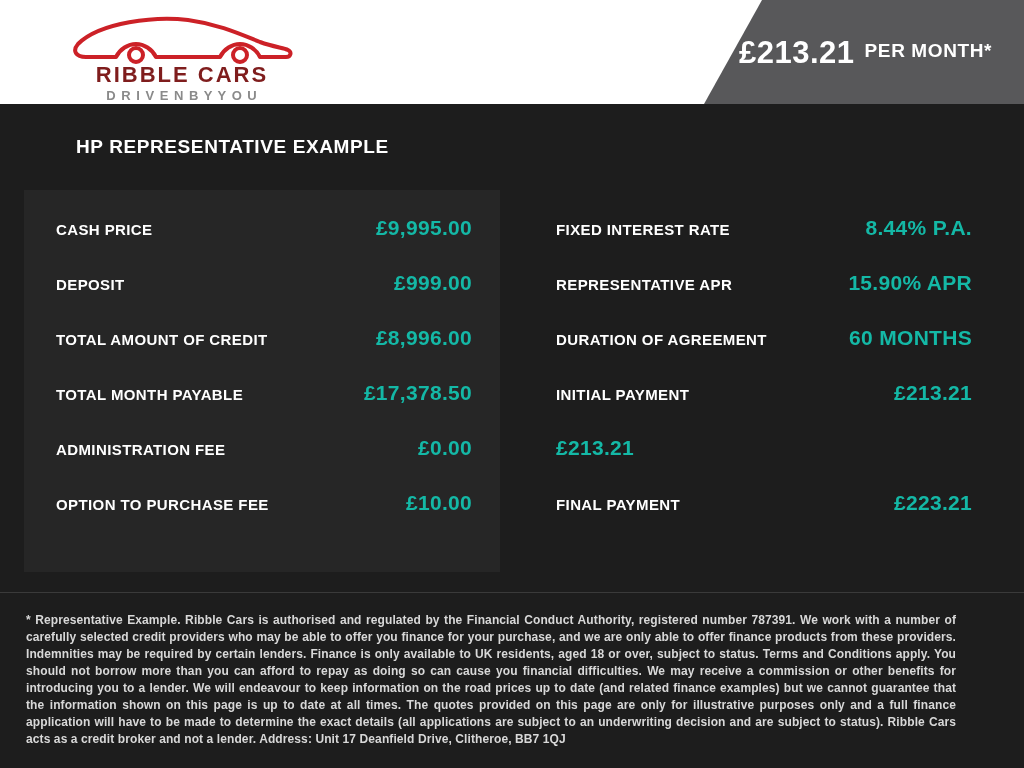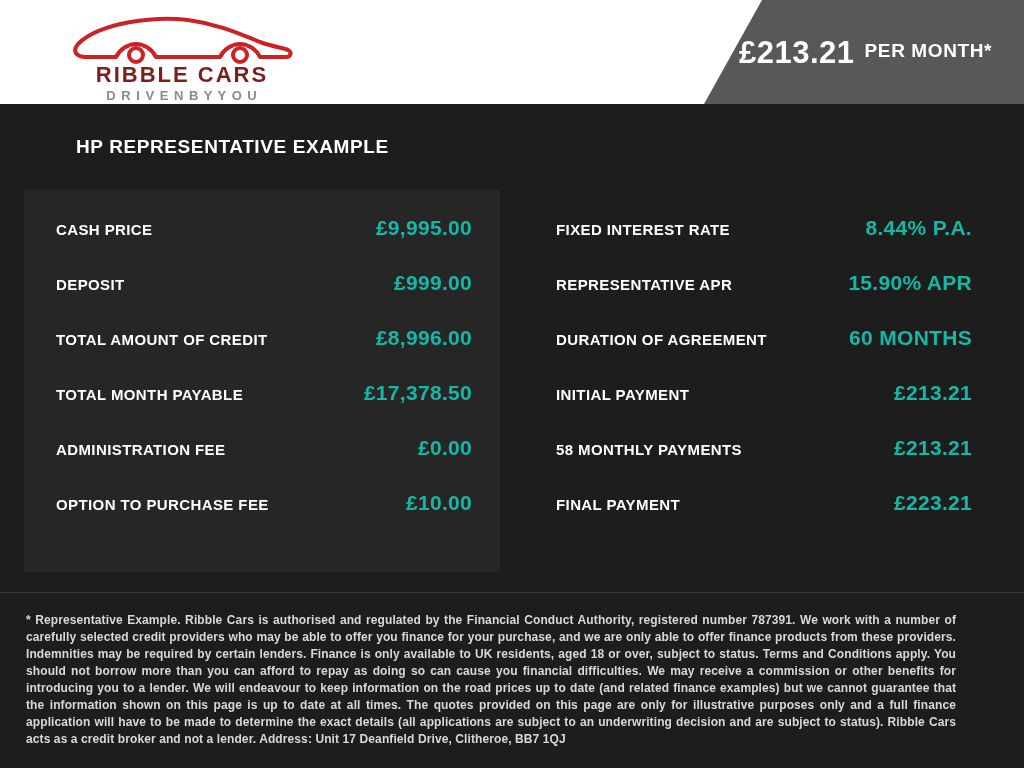--- a/index.html
+++ b/index.html
@@ -214,21 +214,20 @@
       </div>
       <div class="row">
         <span class="row-label">DURATION OF AGREEMENT</span>
         <span class="row-value">60 MONTHS</span>
       </div>
       <div class="row">
         <span class="row-label">INITIAL PAYMENT</span>
         <span class="row-value">£213.21</span>
       </div>
       <div class="row">
-        <span class="row-label">58 MONTHLY PAYMENTS</span>
         <span class="row-value">£213.21</span>
       </div>
       <div class="row">
         <span class="row-label">FINAL PAYMENT</span>
         <span class="row-value">£223.21</span>
       </div>
     </div>
 
   </div>
 

